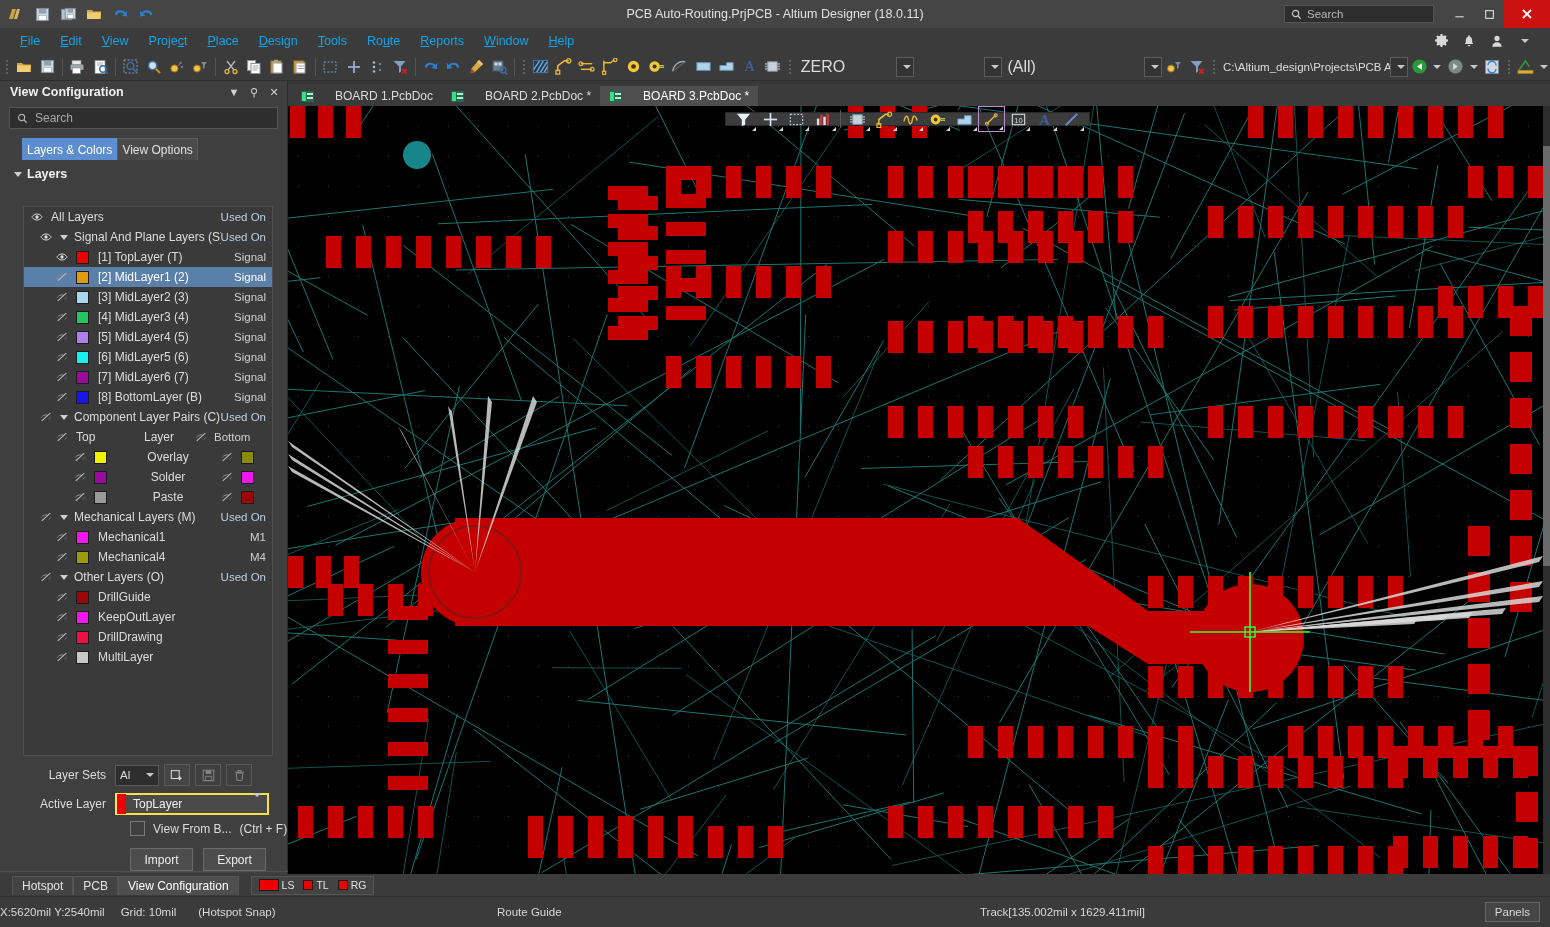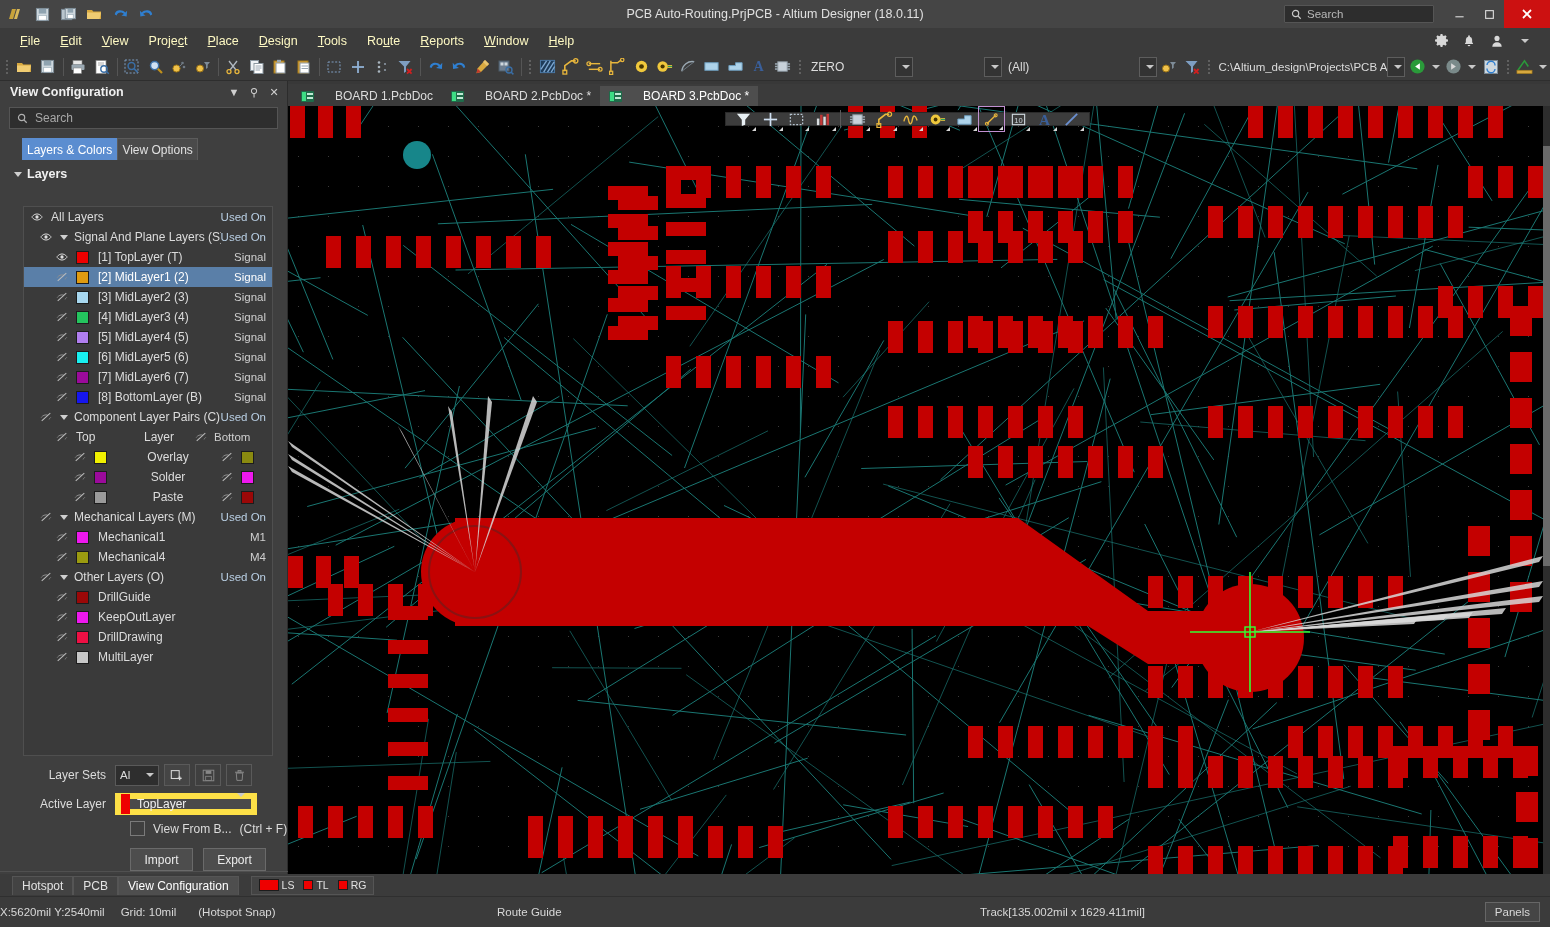--- a/index.html
+++ b/index.html
@@ -33,39 +33,39 @@
   .wbtn { width:30px; height:28px; display:flex; align-items:center; justify-content:center;
           color:#d8d8d8; font-size:12px; }
   .wbtn.close { background:#cc1111; width:46px; color:#fff; font-size:14px; }
 
   
   #menubar {
     position:absolute; left:0; top:28px; width:1550px; height:25px;
     background:#3b3b3b; display:flex; align-items:center; padding-left:10px;
   }
   .menu-item {
-    color:#fef9c3; font-size:12.5px; padding:3px 10px; border-radius:2px;
+    color:#0ea5e9; font-size:12.5px; padding:3px 10px; border-radius:2px;
   }
   .menu-item u { text-decoration:underline; }
   #menubar-right { margin-left:auto; display:flex; align-items:center; gap:2px; padding-right:12px; }
   .mb-ico { width:26px; height:22px; display:flex; align-items:center; justify-content:center; color:#d0d0d0; }
 
   
   #toolbar {
     position:absolute; left:0; top:53px; width:1550px; height:28px;
     background:#3b3b3b; display:flex; align-items:center; padding-left:2px;
     border-bottom:1px solid #2e2e2e;
   }
   .tb-grip { width:7px; height:20px; display:flex; flex-direction:column;
              justify-content:center; align-items:center; gap:2px; margin:0 2px; }
   .tb-grip i { display:block; width:2px; height:2px; background:#6e6e6e; border-radius:50%; }
   .tb-btn { width:25px; height:24px; display:flex; align-items:center; justify-content:center;
             border-radius:2px; position:relative; }
   .tb-sep { width:1px; height:18px; background:#555; margin:0 3px; }
-  .tb-text { color:#dcdcdc; font-size:12px; padding:0 6px; white-space:nowrap; }
+  .tb-text { color:#dcdcdc; font-size:16px; padding:0 6px; white-space:nowrap; }
   .tb-combo {
     height:20px; min-width:18px; background:#333; border:1px solid #5d5d5d;
     display:flex; align-items:center; justify-content:flex-end; padding:0 2px;
   }
   .tb-path {
     height:20px; background:#3b3b3b; border:none; color:#dcdcdc; font-size:11.5px;
     display:flex; align-items:center; padding:0 4px; max-width:205px; overflow:hidden;
     white-space:nowrap;
   }
   .caret-dn { width:0;height:0;border-left:4px solid transparent;border-right:4px solid transparent;
@@ -123,21 +123,21 @@
   .ctrl-row { display:flex; align-items:center; height:24px; margin-bottom:5px; }
   .ctrl-lbl { width:115px; text-align:right; padding-right:9px; color:#dcdcdc; font-size:12px; }
   .sm-sel {
     height:21px; width:44px; background:#2e2e2e; border:1px solid #5a5a5a; color:#dcdcdc;
     font-size:11.5px; display:flex; align-items:center; justify-content:space-between; padding:0 4px;
   }
   .sq-btn { width:26px; height:22px; border:1px solid #5a5a5a; background:#454545;
             display:flex; align-items:center; justify-content:center; margin-left:5px; }
   .sq-btn.dim { background:#3f3f3f; }
   #active-layer-sel {
-    height:22px; width:142px; background:#4a4a4a; border:6px solid #fde047;
+    height:22px; width:154px; background:#4a4a4a; border:2px solid #fde047;
     display:flex; align-items:center; font-size:12px; color:#f0f0f0;
   }
   #active-layer-sel .clr { width:9px; height:20px; background:#ee0000; flex:0 0 9px; }
   #active-layer-sel .txt { flex:1; padding-left:7px; }
   #active-layer-sel .arw { padding-right:6px; }
   #vfb-row { display:flex; align-items:center; margin:3px 0 0 130px; }
   .chk { width:15px; height:15px; border:1px solid #7a7a7a; background:#3f3f3f; }
   #vfb-row .t1 { color:#dcdcdc; font-size:12px; margin-left:8px; }
   #vfb-row .t2 { color:#dcdcdc; font-size:12px; margin-left:8px; }
   #imp-exp { display:flex; gap:10px; margin:12px 0 0 130px; }

